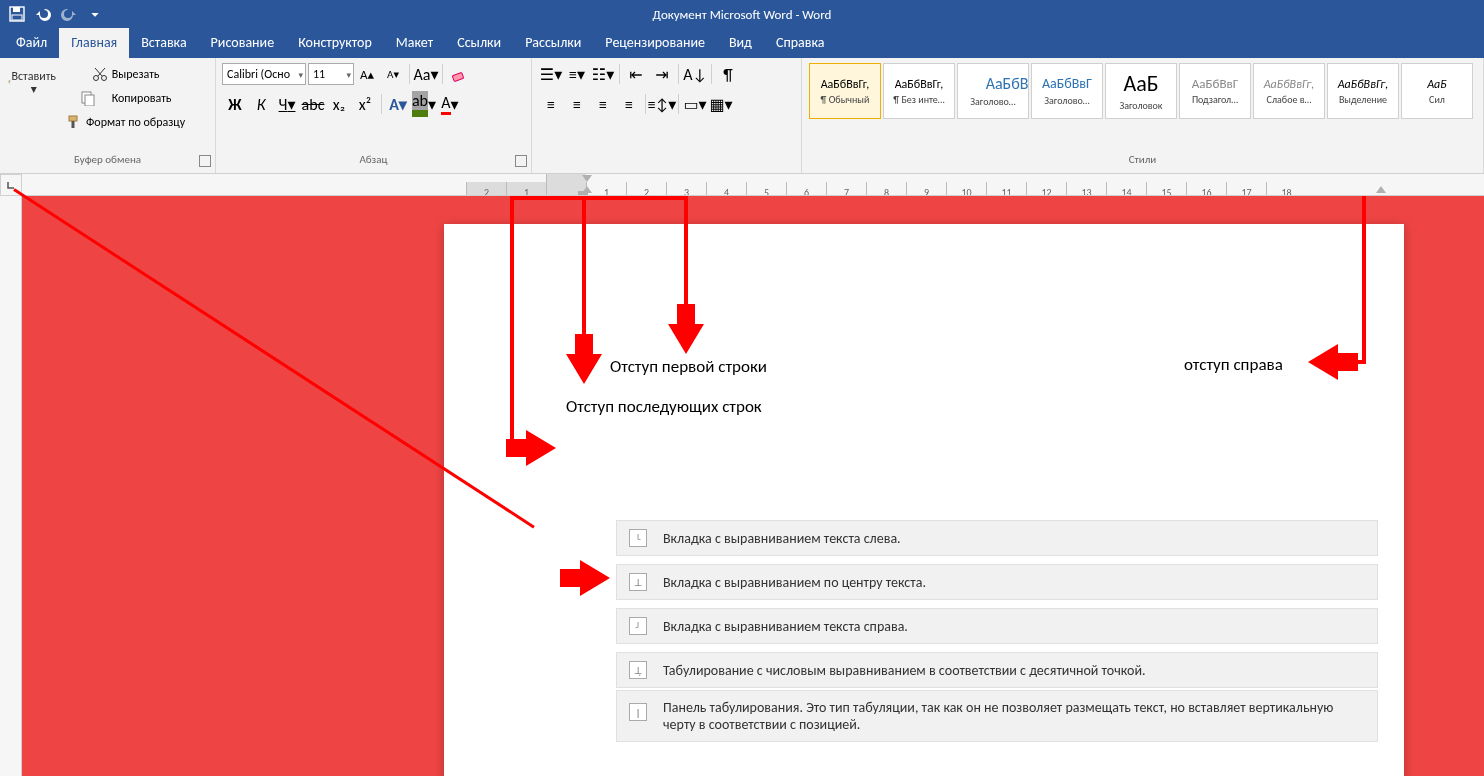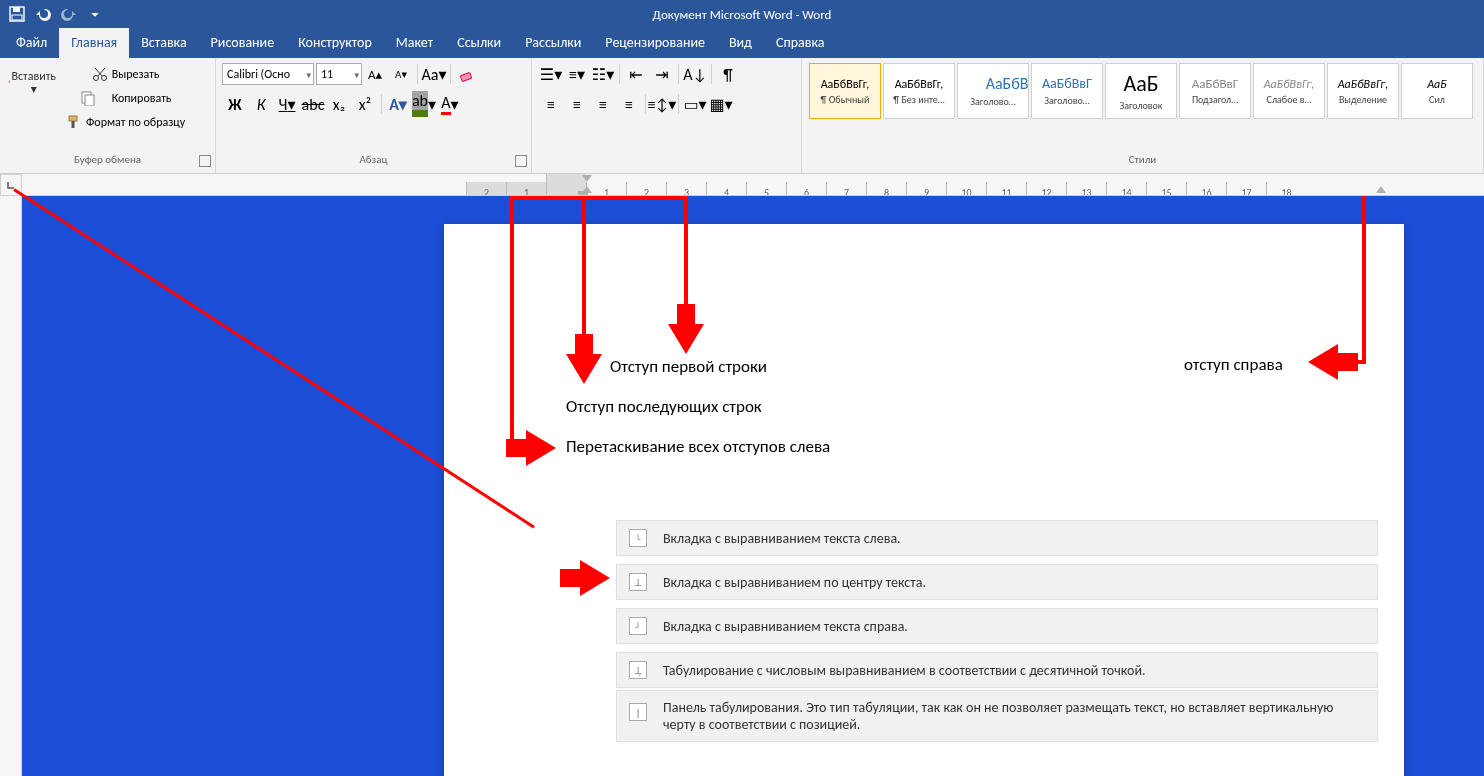--- a/index.html
+++ b/index.html
@@ -35,21 +35,21 @@
   .big-btn .ic { width:32px; height:32px; }
   .big-btn .lbl { font-size:12px; color:#333; text-align:center; line-height:1.1; margin-top:2px; }
 
   
   .style-item { width:72px; height:56px; border:1px solid #d0d0d0; margin:1px; display:flex; flex-direction:column; align-items:center; justify-content:center; background:#fff; }
   .style-item.sel { border:1px solid #f0b000; background:#fff6dc; }
   .style-item .sample { font-family:"Calibri"; }
   .style-item .name { font-size:10px; color:#444; margin-top:2px; text-align:center; white-space:nowrap; overflow:hidden; width:100%; }
 
   
-  .doc-area { position:absolute; top:174px; left:0; right:0; bottom:0; background:#1d4ed8; }
+  .doc-area { position:absolute; top:174px; left:0; right:0; bottom:0; background:#ef4444; }
   .vruler { position:absolute; left:0; top:22px; width:22px; bottom:0; background:#f6f6f6; border-right:1px solid #d0d0d0; }
   .hruler { position:absolute; left:22px; top:0; right:0; height:22px; background:#f6f6f6; border-bottom:1px solid #d0d0d0; font-size:10px; color:#666; overflow:hidden; }
   .hruler-inner { position:absolute; left:444px; top:0; white-space:nowrap; }
   .tick { display:inline-block; width:40px; text-align:center; border-left:1px solid #bbb; height:22px; line-height:22px; }
   .tabsel { position:absolute; left:0; top:0; width:22px; height:22px; background:#f6f6f6; border:1px solid #d0d0d0; display:flex; align-items:center; justify-content:center; }
 
   .page { position:absolute; left:444px; top:50px; width:960px; height:1200px; background:#fff; box-shadow:0 2px 10px rgba(0,0,0,0.25); }
 
   
   .indent-down { position:absolute; width:0; height:0; border-left:5px solid transparent; border-right:5px solid transparent; border-top:7px solid #b0b0b0; }
@@ -148,21 +148,21 @@
           <span style="font-size:12px;margin-left:4px">Формат по образцу</span>
         </div>
       </div>
     </div>
     <div class="group-label"><span>Буфер обмена</span><span class="launcher"></span></div>
   </div>
 
   <div class="group" style="width:316px">
     <div class="group-body col">
       <div class="row">
-        <div class="combo" style="width:92px">
+        <div class="combo" style="width:84px">
             <span>Calibri (Осно</span>
           </div>
         <div class="combo" style="width:46px;margin-left:2px">
             <span>11</span>
           </div>
         <div class="btn-small" style="font-size:13px">A▴</div>
         <div class="btn-small" style="font-size:11px">A▾</div>
         <div class="sep"></div>
         <div class="btn-small"><span>Aa</span>▾</div>
         <div class="sep"></div>
@@ -283,21 +283,20 @@
   <div class="red-line" style="left:510px; top:22px; width:4px; height:252px"></div>
   <div class="red-line" style="left:582px; top:22px; width:4px; height:160px"></div>
   <div class="red-line" style="left:684px; top:22px; width:4px; height:130px"></div>
 
   <div class="red-arrow-down" style="left:668px; top:150px"></div>
   <div class="red-arrow-down" style="left:566px; top:180px"></div>
   <div class="red-arrow-right" style="left:526px; top:256px"></div>
 
   <div class="ann-text" style="left:610px; top:182px">Отступ первой строки</div>
   <div class="ann-text" style="left:566px; top:222px">Отступ последующих строк</div>
-  <div class="ann-text" style="left:566px; top:262px">Перетаскивание всех отступов слева</div>
 
   <div class="red-line" style="left:1362px; top:22px; width:4px; height:168px"></div>
   <div class="red-line" style="left:1330px; top:186px; width:36px; height:4px"></div>
   <div class="red-arrow-left" style="left:1308px; top:170px"></div>
   <div class="ann-text" style="left:1184px; top:180px">отступ справа</div>
 
   <div class="red-arrow-right" style="left:580px; top:386px"></div>
 
   <div class="info-row" style="left:616px; top:346px; width:762px">
     <div class="icon-sq">└</div>

